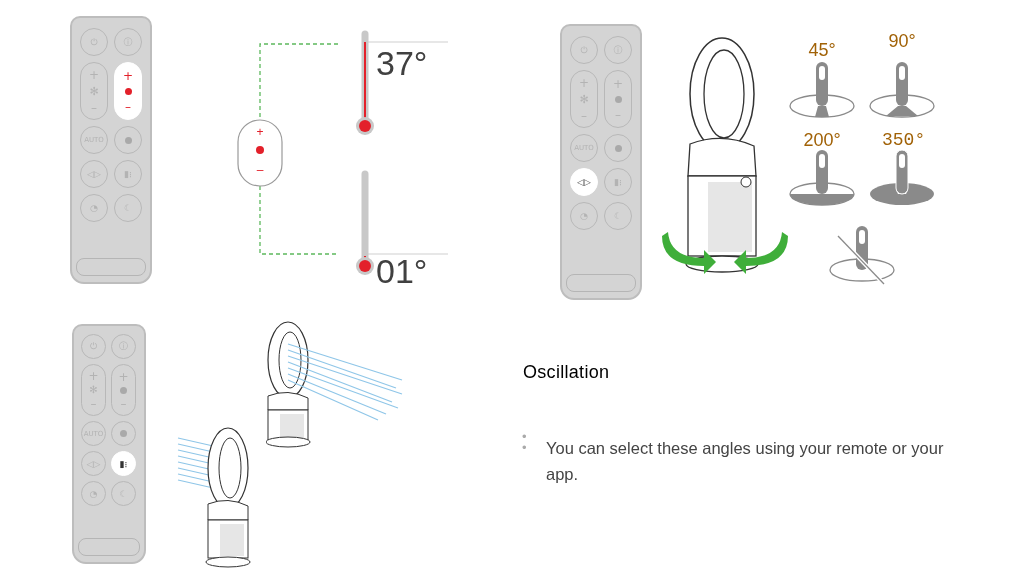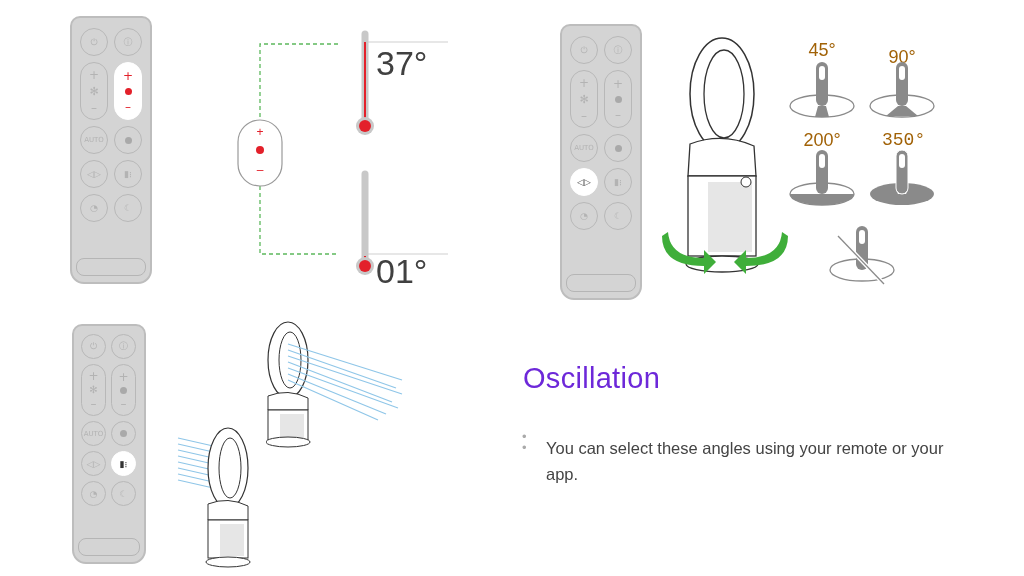--- a/index.html
+++ b/index.html
@@ -9,21 +9,21 @@
   .remote{position:absolute;background:#d4d4d4;border:2px solid #bdbdbd;border-radius:10px 10px 14px 14px;box-sizing:border-box;}
   .remote .foot{position:absolute;left:4px;right:4px;bottom:6px;height:16px;border:1.5px solid #b5b5b5;border-radius:8px;}
   .rbtn{position:absolute;border:1.5px solid #b8b8b8;border-radius:50%;box-sizing:border-box;display:flex;align-items:center;justify-content:center;color:#b3b3b3;font-size:9px;}
   .rpill{position:absolute;border:1.5px solid #b8b8b8;border-radius:16px;box-sizing:border-box;display:flex;flex-direction:column;align-items:center;justify-content:space-around;color:#b3b3b3;font-size:12px;padding:3px 0;}
   .rpill.active{background:#fff;border-color:#fff;color:#e3202a;}
   .rbtn.active{background:#fff;border-color:#fff;color:#555;}
   .dot{width:7px;height:7px;border-radius:50%;background:#a9a9a9;}
   .dot.red{background:#e3202a;}
   .auto{font-size:7px;color:#b3b3b3;}
   
-  .title{position:absolute;left:523px;top:362px;font-size:29px;color:#6d28d9;font-family:"Liberation Sans",sans-serif;font-weight:400;letter-spacing:0.3px;}
+  .title{position:absolute;left:523px;top:362px;font-size:18px;color:#000000;font-family:"Liberation Sans",sans-serif;font-weight:400;letter-spacing:0.3px;}
   .bullets{position:absolute;left:522px;top:424px;width:440px;margin:0;padding:0;list-style:none;font-family:"Liberation Sans",sans-serif;font-size:16.5px;line-height:26px;color:#444;}
   .bullets li{position:relative;padding-left:24px;margin-bottom:11px;}
   .bullets li .b{position:absolute;left:0;top:0;color:#aaa;font-size:13px;}
   .angle-label{position:absolute;font-family:"Liberation Sans",sans-serif;font-size:18px;color:#a16207;text-align:center;width:40px;}
   .temp{position:absolute;font-family:"Liberation Sans",sans-serif;color:#404040;font-size:34px;line-height:34px;}
 </style>
 </head>
 <body>
 
 <div class="remote" style="left:70px;top:16px;width:82px;height:268px;">
@@ -130,21 +130,21 @@
   <rect x="28" y="140" width="68" height="80" fill="#fff" stroke="#333" stroke-width="1.3"></rect>
   <rect x="48" y="146" width="44" height="70" fill="#e6e6e6"></rect>
   <circle cx="86" cy="146" r="5" fill="#fff" stroke="#333" stroke-width="1"></circle>
   <ellipse cx="62" cy="228" rx="36" ry="8" fill="#fff" stroke="#333" stroke-width="1.3"></ellipse>
 
   <path d="M8 196 Q10 222 44 222 L44 214 L56 226 L44 238 L44 230 Q2 230 2 200 Z" fill="#3fae3a"></path>
   <path d="M122 196 Q120 222 86 222 L86 214 L74 226 L86 238 L86 230 Q128 230 128 200 Z" fill="#3fae3a"></path>
 </svg>
 
 <div class="angle-label" style="left:802px;top:40px;">45°</div>
-<div class="angle-label" style="left:882px;top:47px;text-align:center;">90°</div>
+<div class="angle-label" style="left:882px;top:31px;text-align:center;">90°</div>
 <div class="angle-label" style="left:802px;top:130px;">200°</div>
 <div class="angle-label" style="left:882px;top:130px;font-family:Liberation Mono, monospace;">350°</div>
 
 <svg class="abs" style="left:786px;top:58px;" width="72" height="66">
   <ellipse cx="36" cy="48" rx="32" ry="11" fill="#fff" stroke="#8a8a8a" stroke-width="1.3"></ellipse>
   <path d="M32 48 L40 48 L43 59 L29 59 Z" fill="#8a8a8a"></path>
   <rect x="30" y="4" width="12" height="44" rx="6" fill="#8a8a8a"></rect>
   <rect x="33" y="8" width="6" height="14" rx="3" fill="#fff"></rect>
 </svg>
 <svg class="abs" style="left:866px;top:58px;" width="72" height="66">

